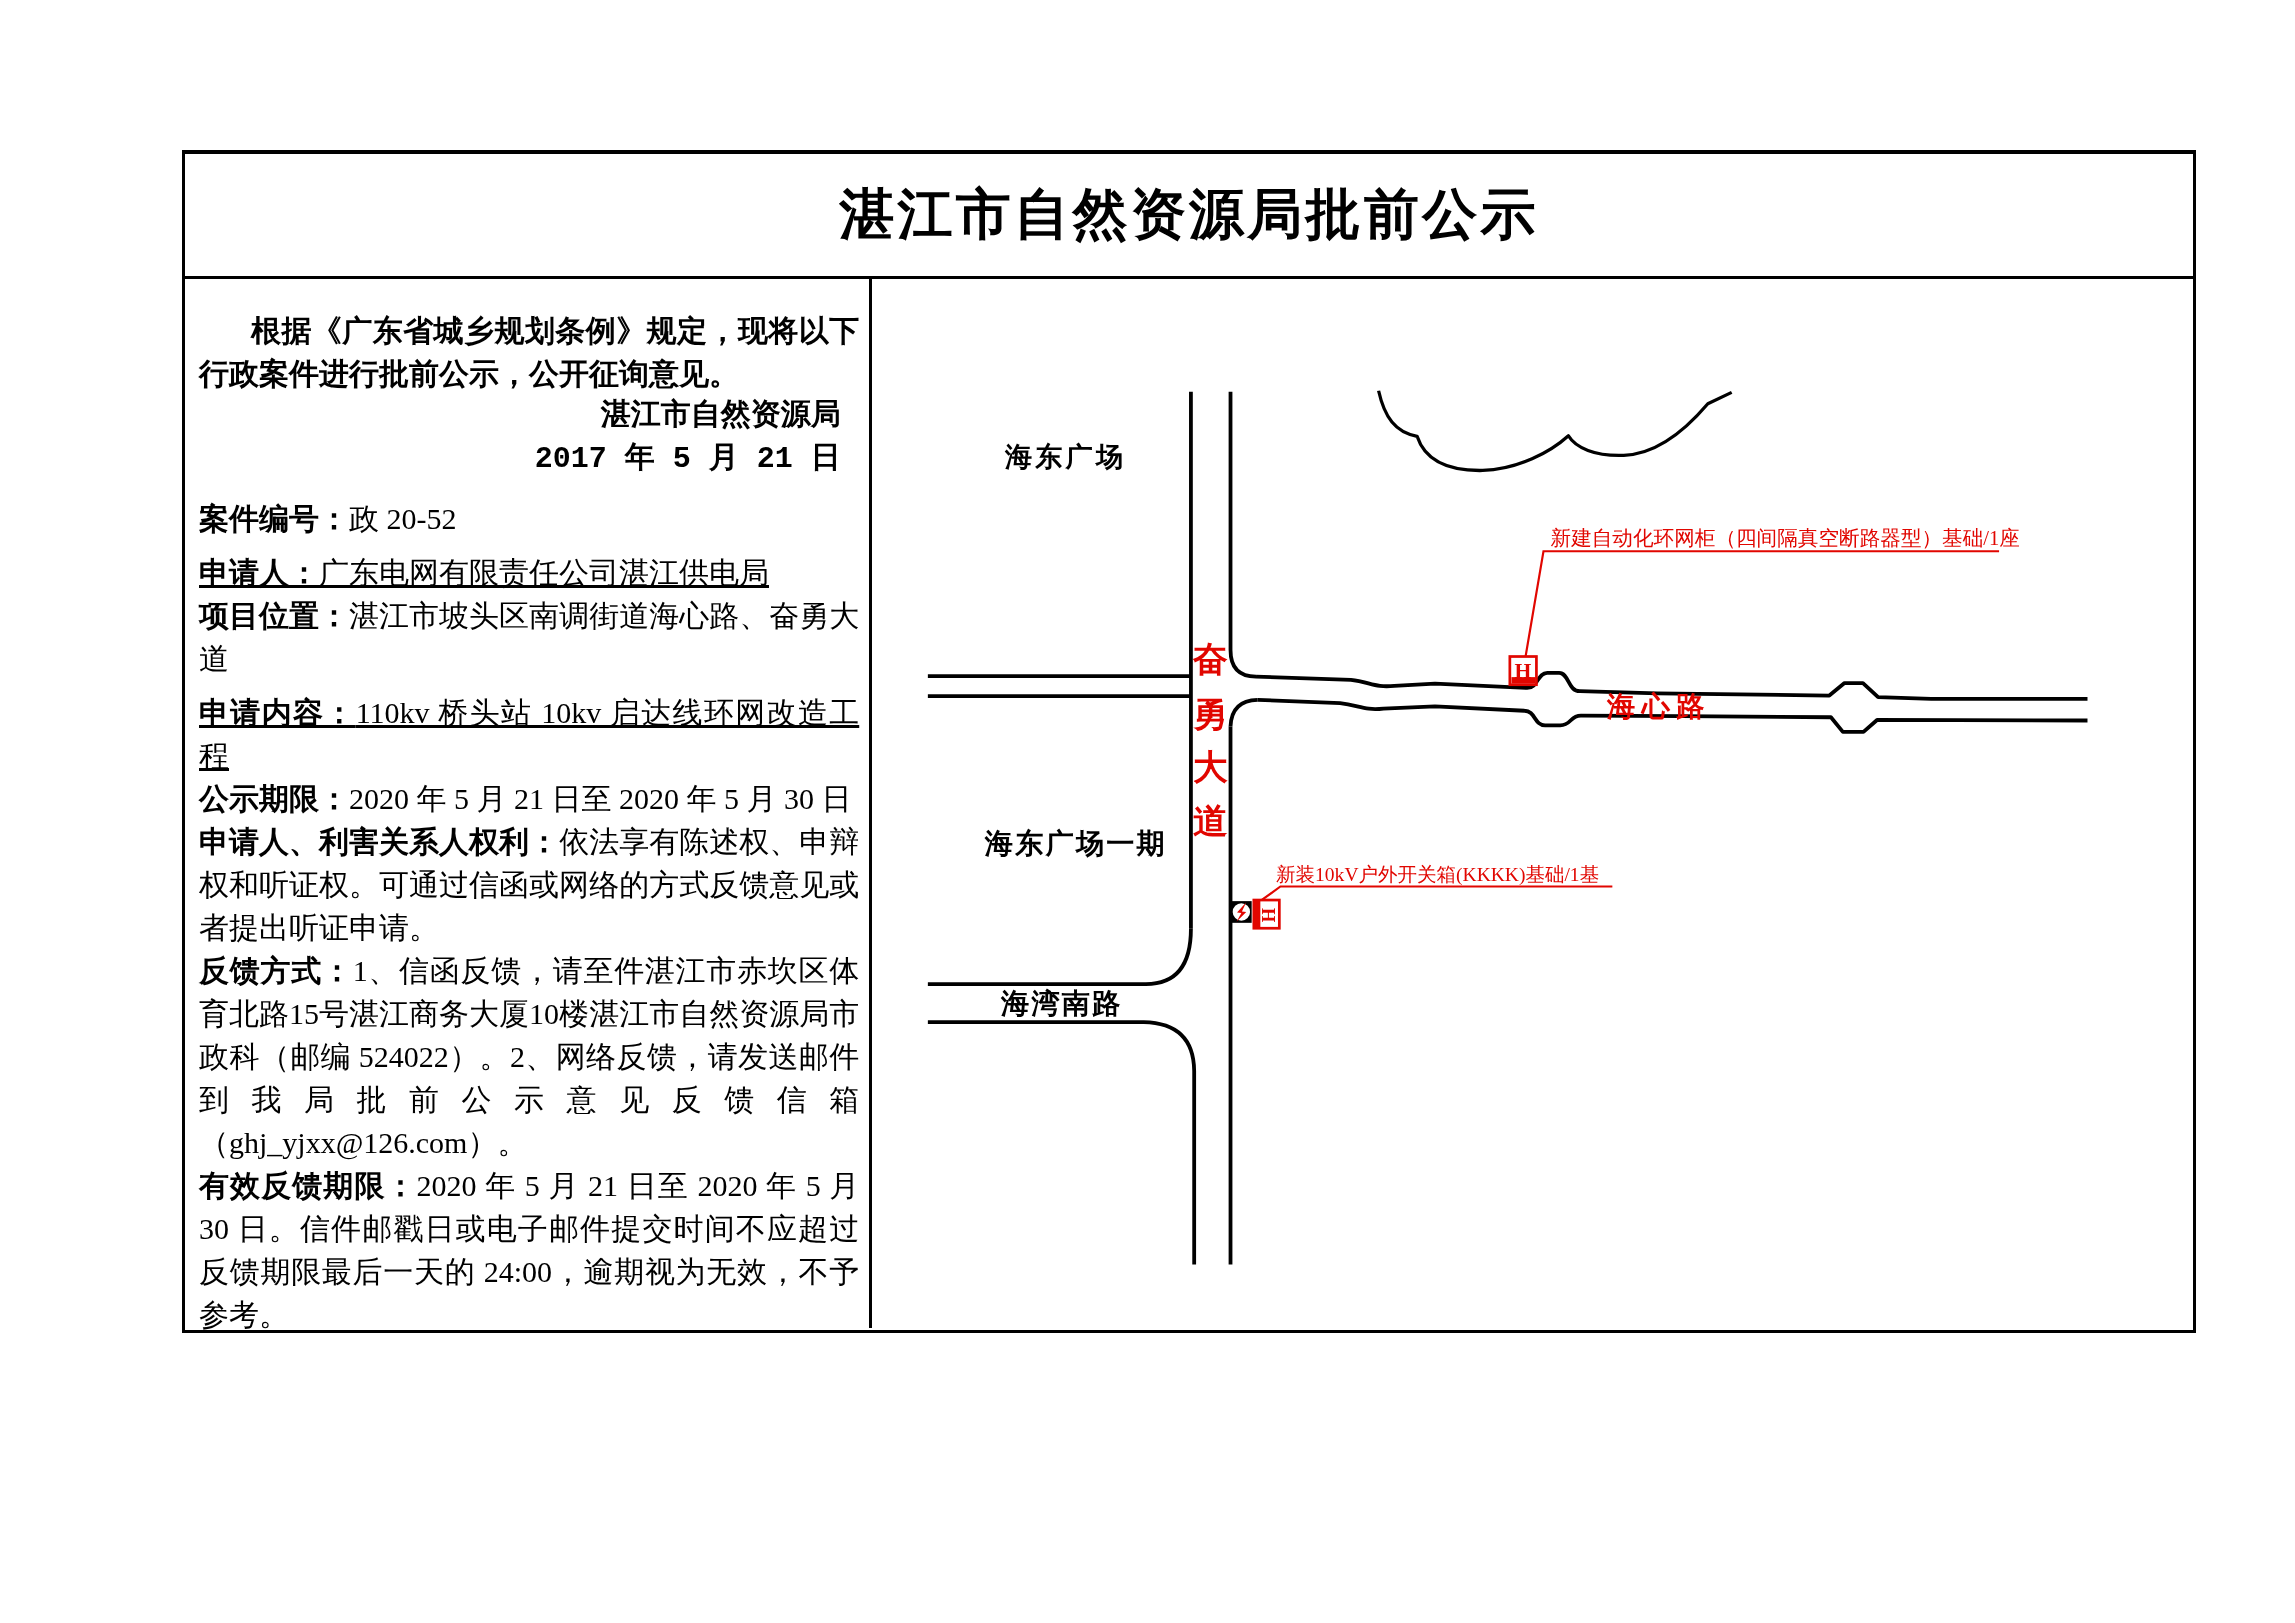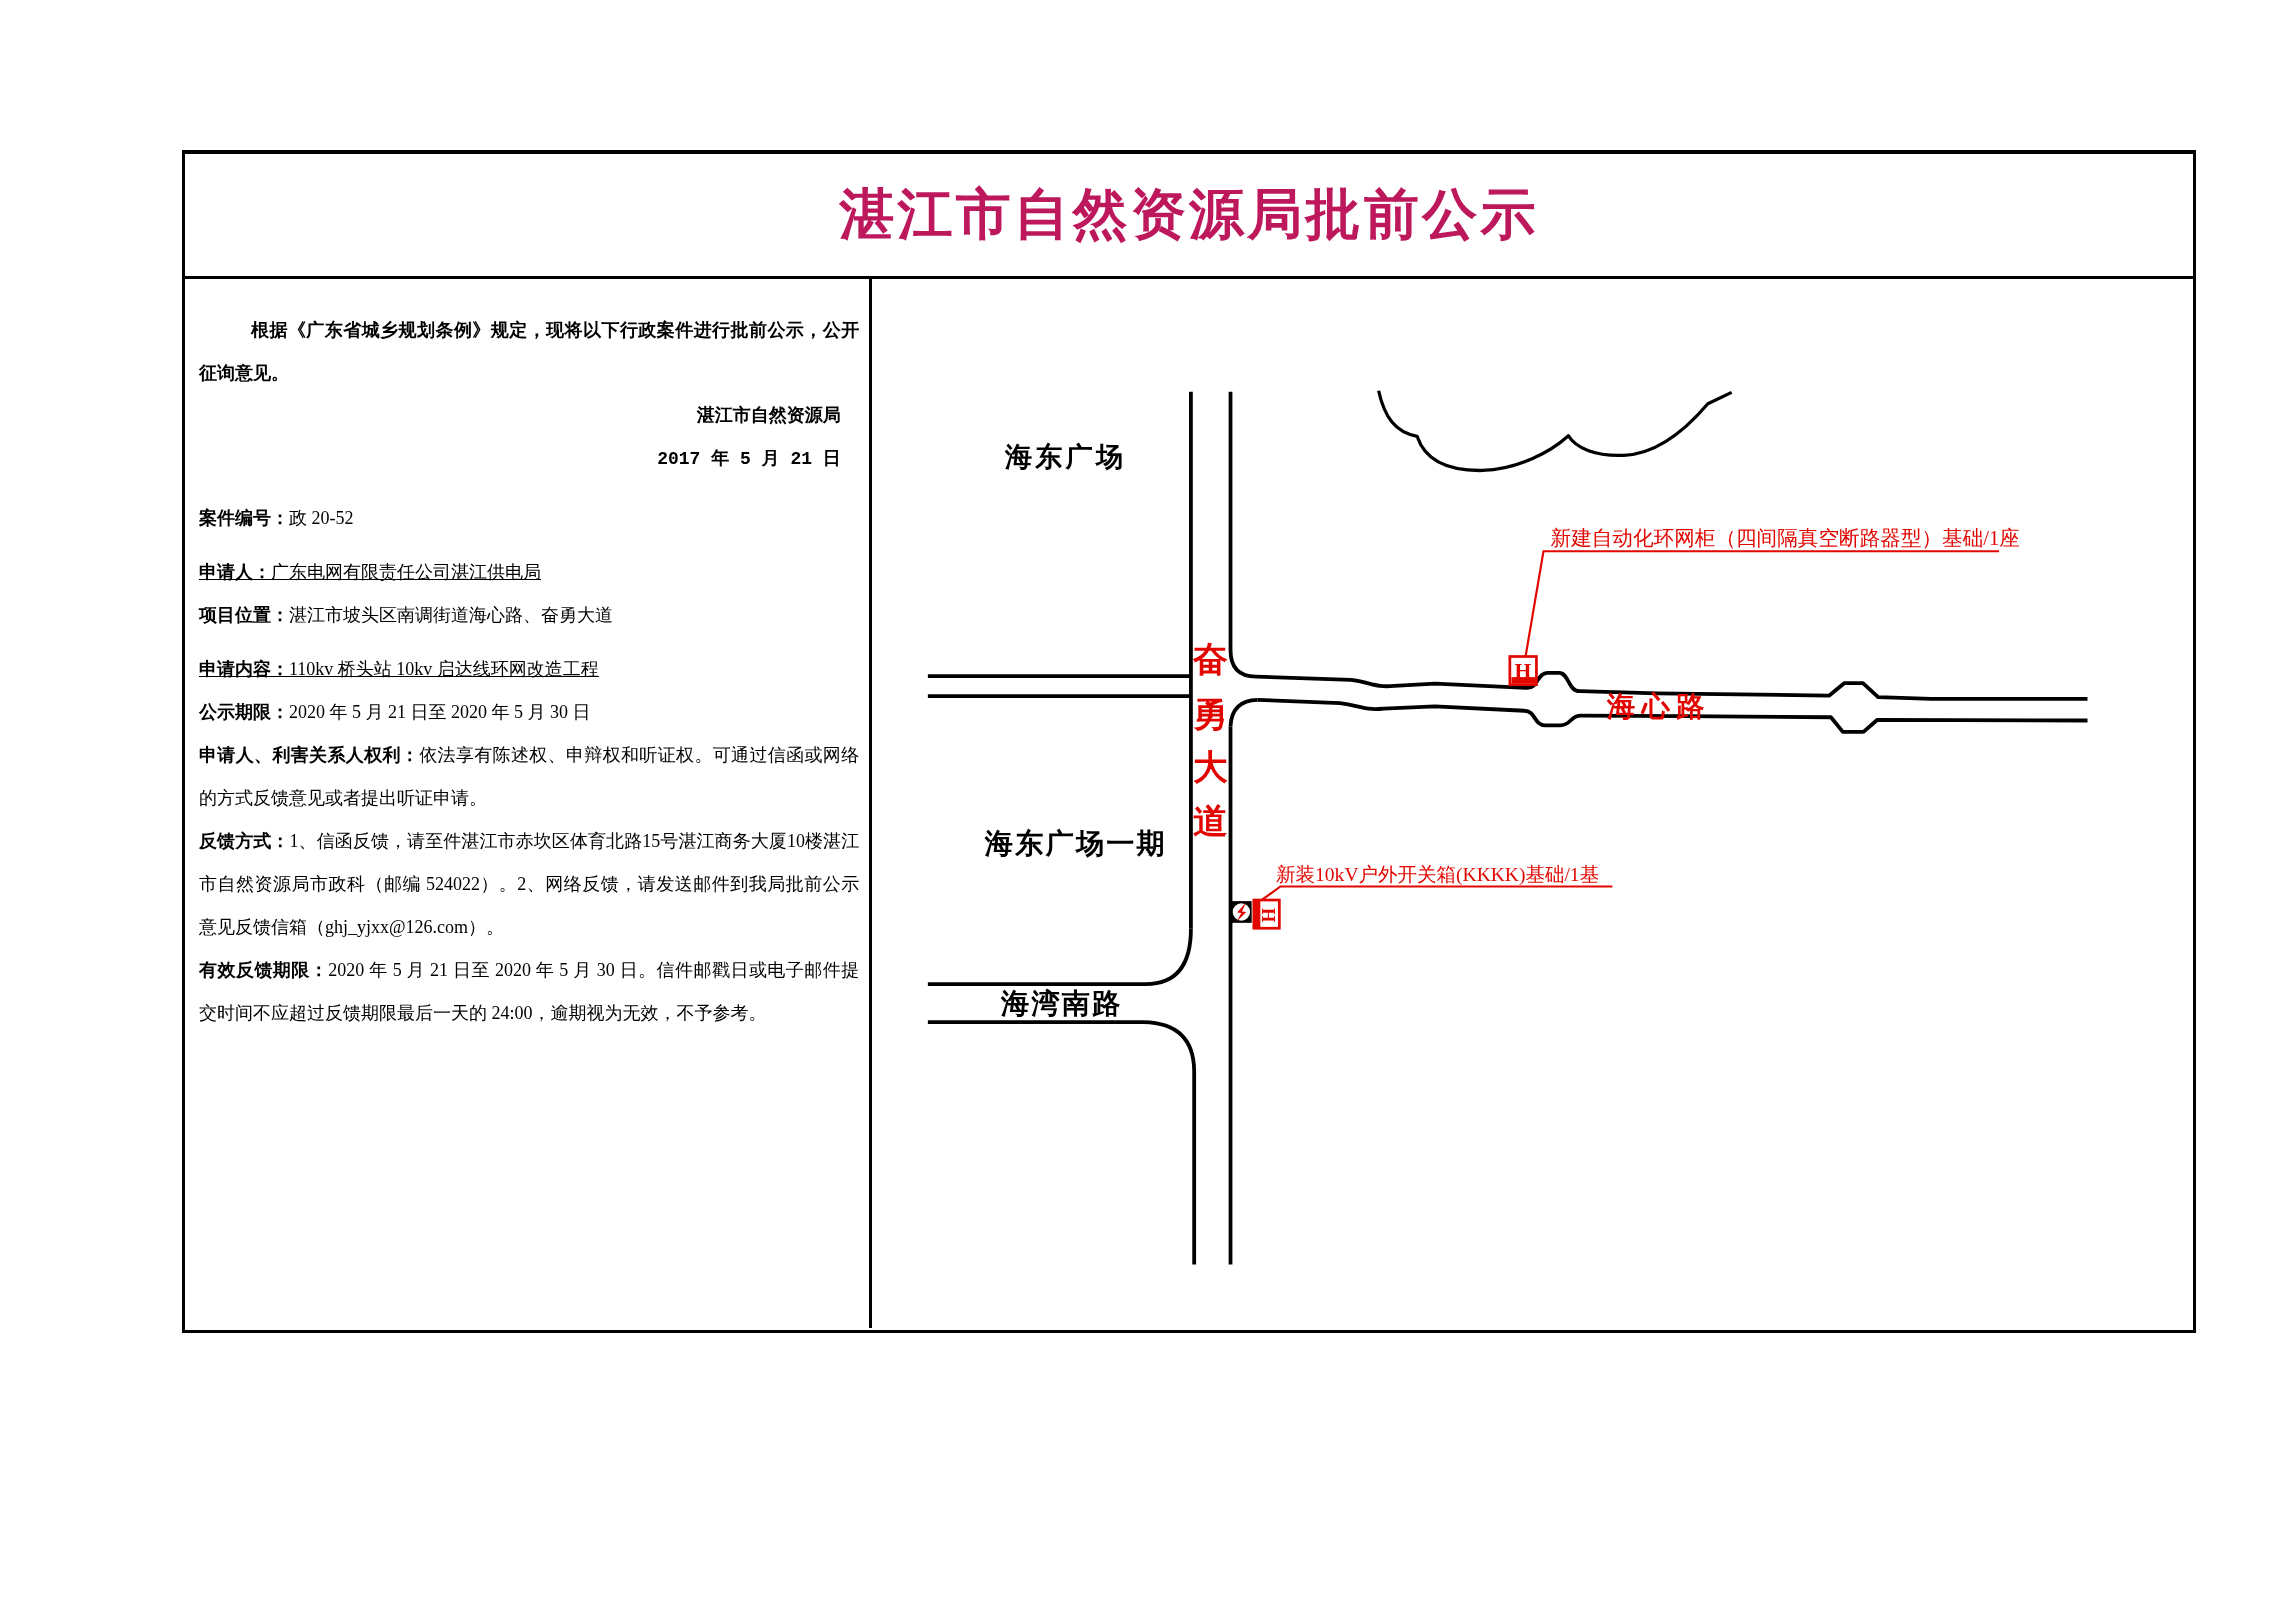--- a/index.html
+++ b/index.html
@@ -13,27 +13,27 @@
     position:absolute;left:182px;top:150px;width:2014px;height:1183px;
     border:3.3px solid #000;border-top-width:4.9px;border-bottom-width:3.8px;
     background:#fff;
   }
   .title-band{
     height:125px;border-bottom:3.3px solid #000;
     display:flex;align-items:center;justify-content:center;
   }
   .title-band h1{
     margin:8px;font-size:55px;font-weight:bold;letter-spacing:3.3px;
-    font-family:"Liberation Sans","DejaVu Sans",sans-serif;color:#be185d;
+    font-family:"Liberation Sans","DejaVu Sans",sans-serif;color:#000000;
   }
   .body-row{display:flex;height:1049px;}
   .left-pane{
     width:687px;border-right:3.3px solid #000;
     padding:30px 9.8px 0 14px;
-    font-size:18px;line-height:43px;color:#000;
+    font-size:30px;line-height:43px;color:#000;
     text-align:justify;
   }
   .left-pane p{margin:0;}
   .bold-sans{font-family:"Liberation Sans","DejaVu Sans",sans-serif;font-weight:bold;}
   .intro{text-indent:52px;}
   .sig-line{text-align:right;padding-right:18.4px;font-family:Liberation Mono, monospace;}
   .fields-start{margin-top:16.3px !important;}
   .gap-top{margin-top:11px !important;text-decoration:underline;}
   .field-label{font-family:"Liberation Sans","DejaVu Sans",sans-serif;font-weight:bold;margin-top:16px;}
   .field-value{font-family:"Liberation Serif","DejaVu Serif",serif;}

